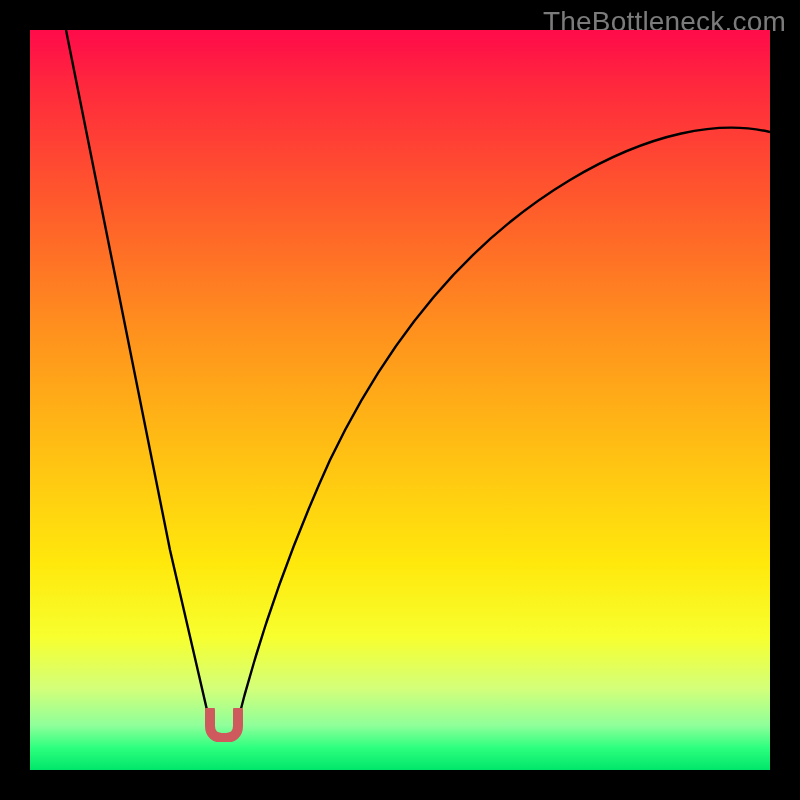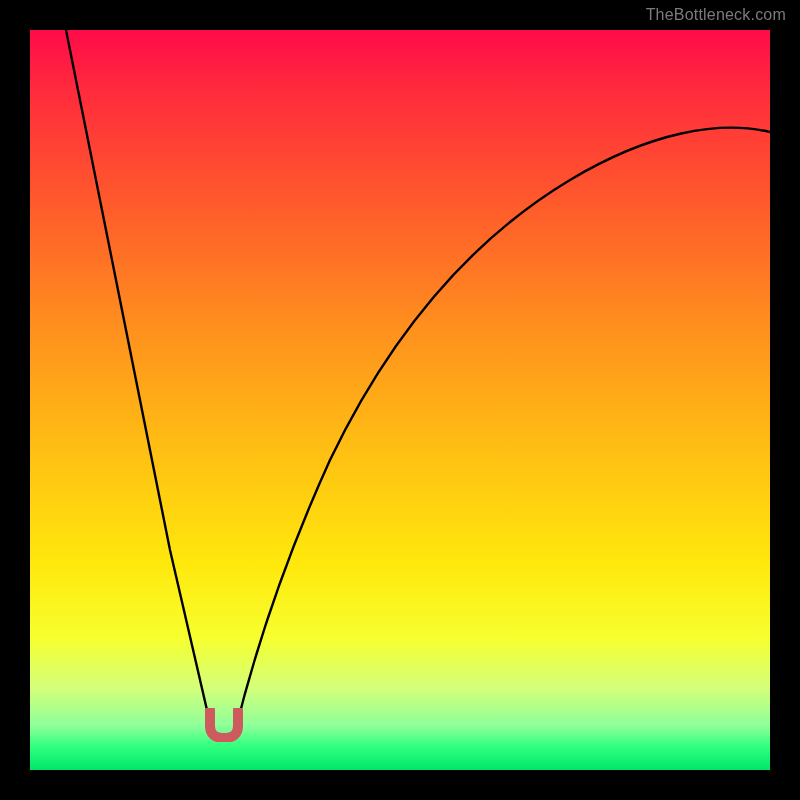--- a/index.html
+++ b/index.html
@@ -36,21 +36,21 @@
       #d3ff7a 89%,
       #8eff9a 94%,
       #2dff7e 97%,
       #00e66a 100%);
   }
   .watermark {
     position: absolute;
     top: 6px;
     right: 14px;
     color: #7b7b7b;
-    font-size: 16px;
+    font-size: 28px;
     letter-spacing: 0.2px;
     user-select: none;
   }
   svg.curve {
     position: absolute;
     top: 0;
     left: 0;
     width: 740px;
     height: 740px;
   }

